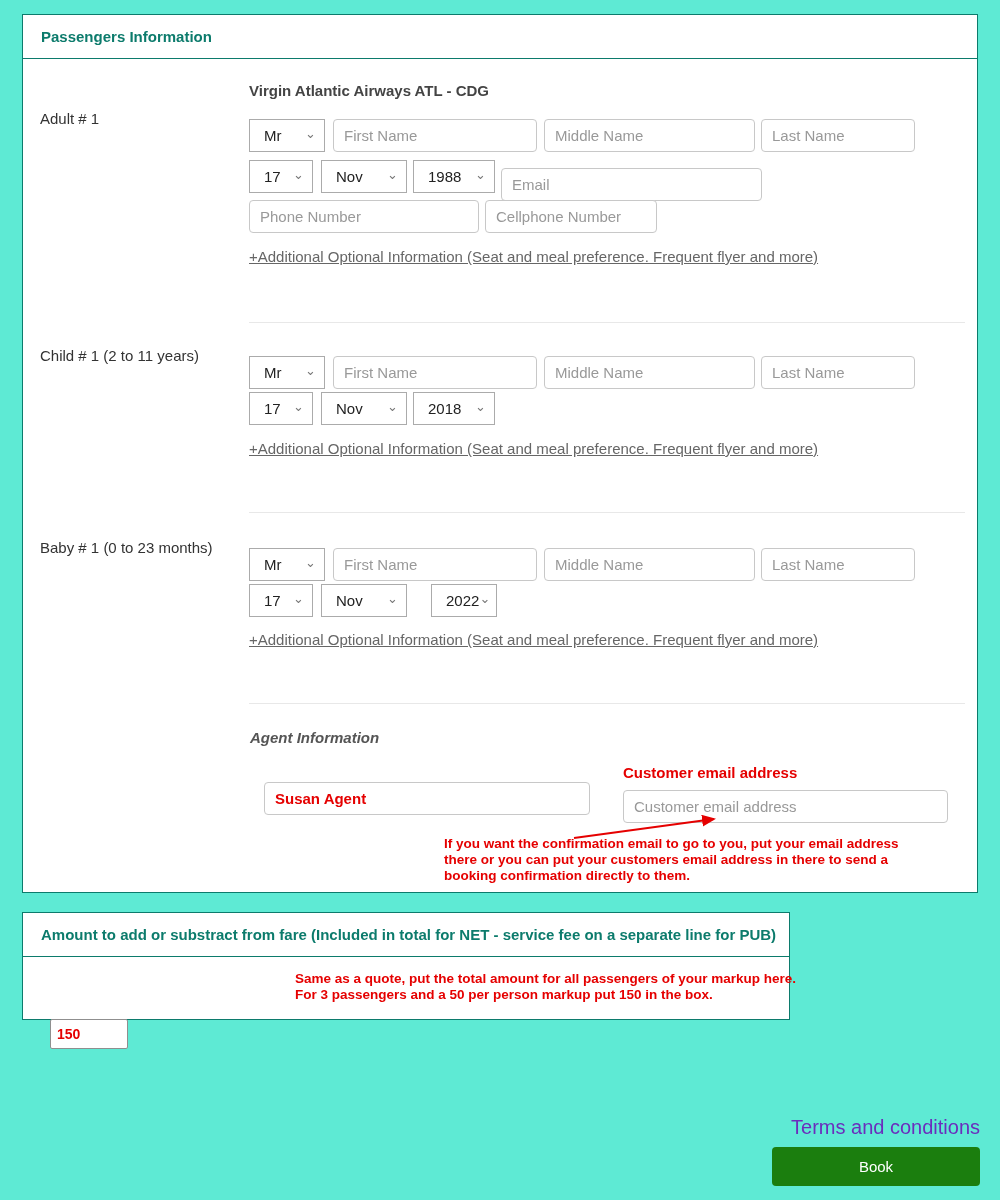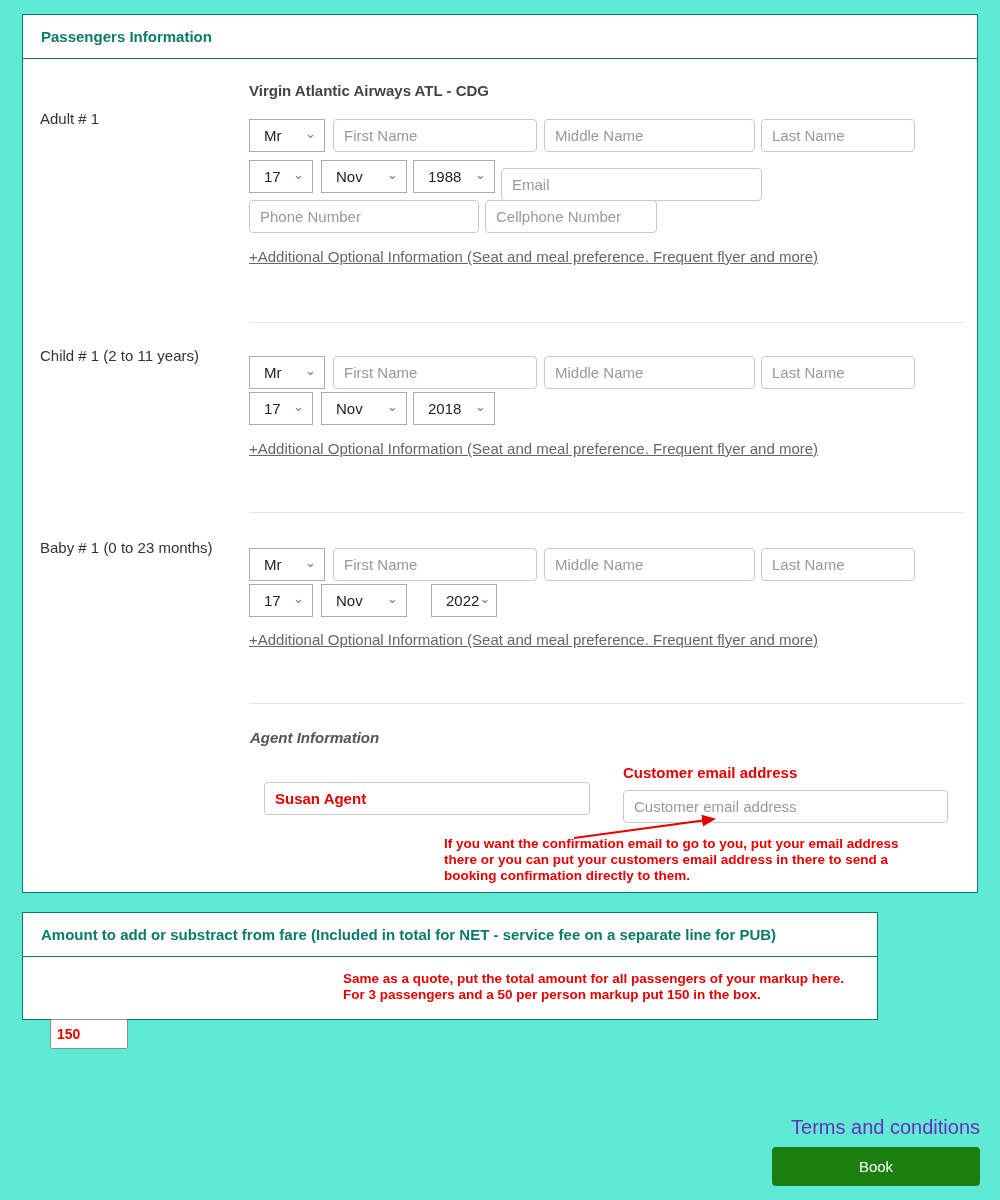--- a/index.html
+++ b/index.html
@@ -151,29 +151,29 @@
     <defs>
       <marker id="ah" markerWidth="8" markerHeight="8" refX="6" refY="3" orient="auto">
         <path d="M0,0 L7,3 L0,6 Z" fill="#e50000"></path>
       </marker>
     </defs>
     <line x1="4" y1="30" x2="144" y2="11" stroke="#e50000" stroke-width="2" marker-end="url(#ah)"></line>
   </svg>
 
   <div class="abs red-note" style="left:444px; top:836px; width:482px;">If you want the confirmation email to go to you, put your email address there or you can put your customers email address in there to send a booking confirmation directly to them.</div>
 
-  <div class="panel" style="left:22px; top:912px; width:856px; height:108px;">
+  <div class="panel" style="left:22px; top:912px; width:768px; height:108px;">
     <div class="panel-header">
       <div class="panel-title">Amount to add or substract from fare (Included in total for NET - service fee on a separate line for PUB)</div>
     </div>
   </div>
 
   <input class="amount-input red-value" style="left: 50px; top: 971px; margin-top: 48px;" value="150">
 
-  <div class="abs red-note" style="left:295px; top:971px; width:560px;margin-left:48px;">
+  <div class="abs red-note" style="left:295px; top:971px; width:560px;">
     <div>Same as a quote, put the total amount for all passengers of your markup here.</div>
     <div>For 3 passengers and a 50 per person markup put 150 in the box.</div>
   </div>
 
   <div class="abs terms" style="right:20px; top:1116px;">Terms and conditions</div>
 
   <button class="book-btn">Book</button>
 
 </div>
 

